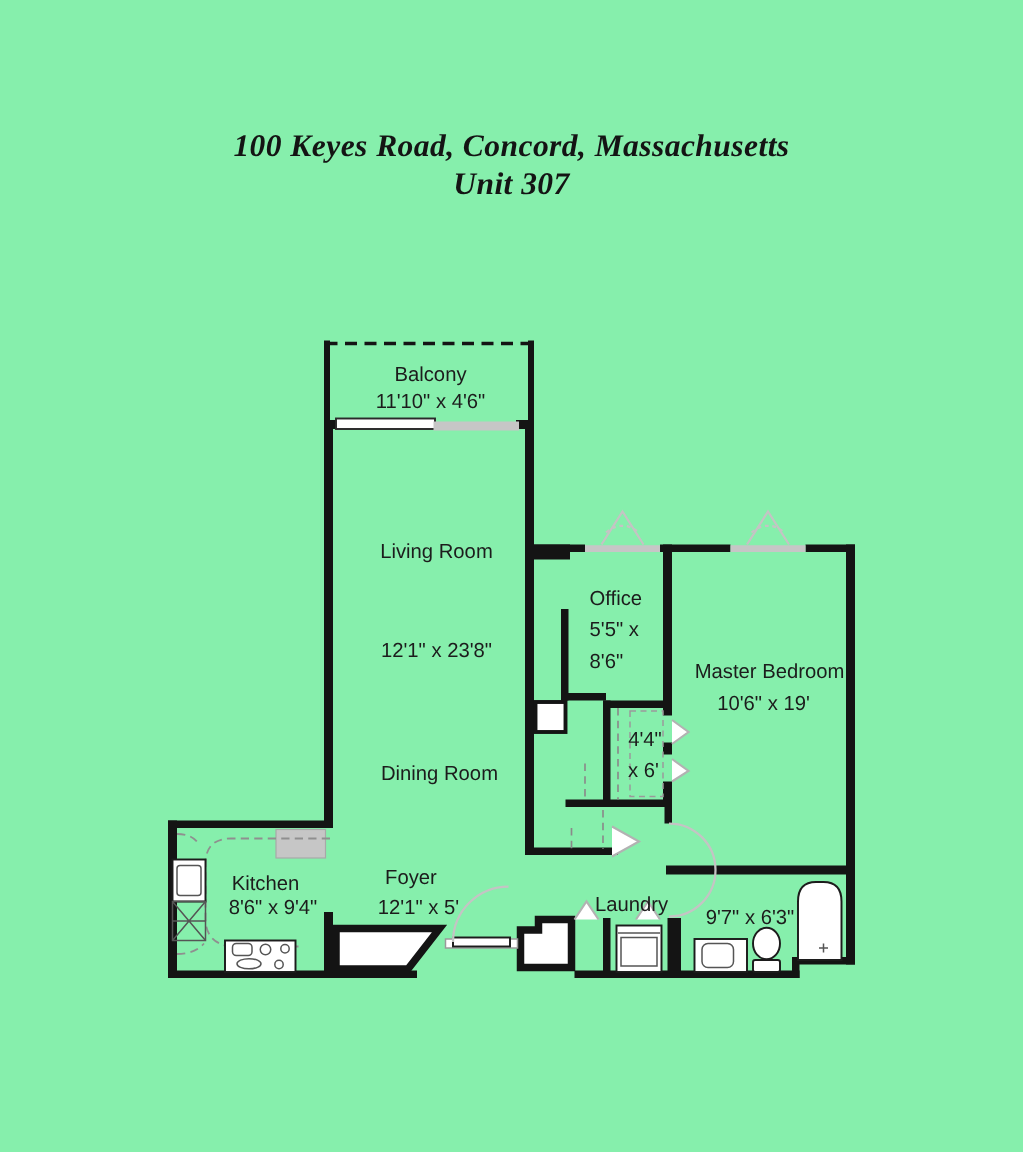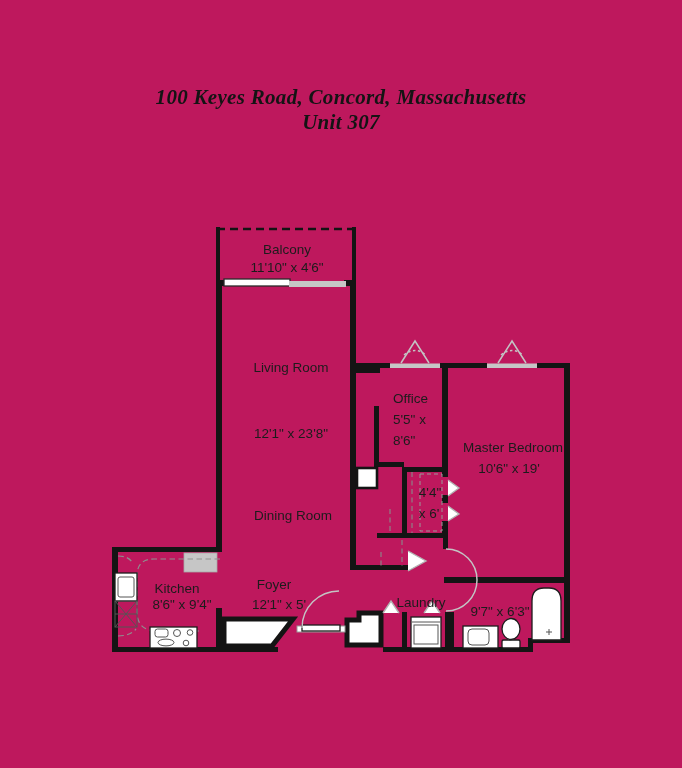--- a/index.html
+++ b/index.html
@@ -1,16 +1,16 @@
 <!DOCTYPE html>
 <html><head>
 <meta charset="utf-8">
 <style>
   html,body{margin:0;padding:0;background:#ffffff;}
-  .frame{position:relative;width:682px;height:768px;background:#be185d;overflow:hidden;
+  .frame{position:relative;width:682px;height:768px;background:#86efac;overflow:hidden;
          font-family:"Liberation Sans",sans-serif;text-align:center;}
   svg{position:absolute;left:0;top:0;}
   .title-line{font-family:"Liberation Serif",serif;font-style:italic;font-weight:bold;
               font-size:21px;fill:#141414;letter-spacing:.3px;}
   .room-label{font-family:"Liberation Sans",sans-serif;font-size:13.5px;fill:#1c1c1c;}
   .wall{fill:#141414;}
   .wallblock{fill:#ffffff;stroke:#141414;stroke-width:5;stroke-linejoin:miter;}
   .thinblock{fill:#ffffff;stroke:#141414;stroke-width:2.6;}
   .winfill{fill:#c6c6c6;}
   .doorsym{fill:none;stroke:#c4c4c4;stroke-width:1.5;}

